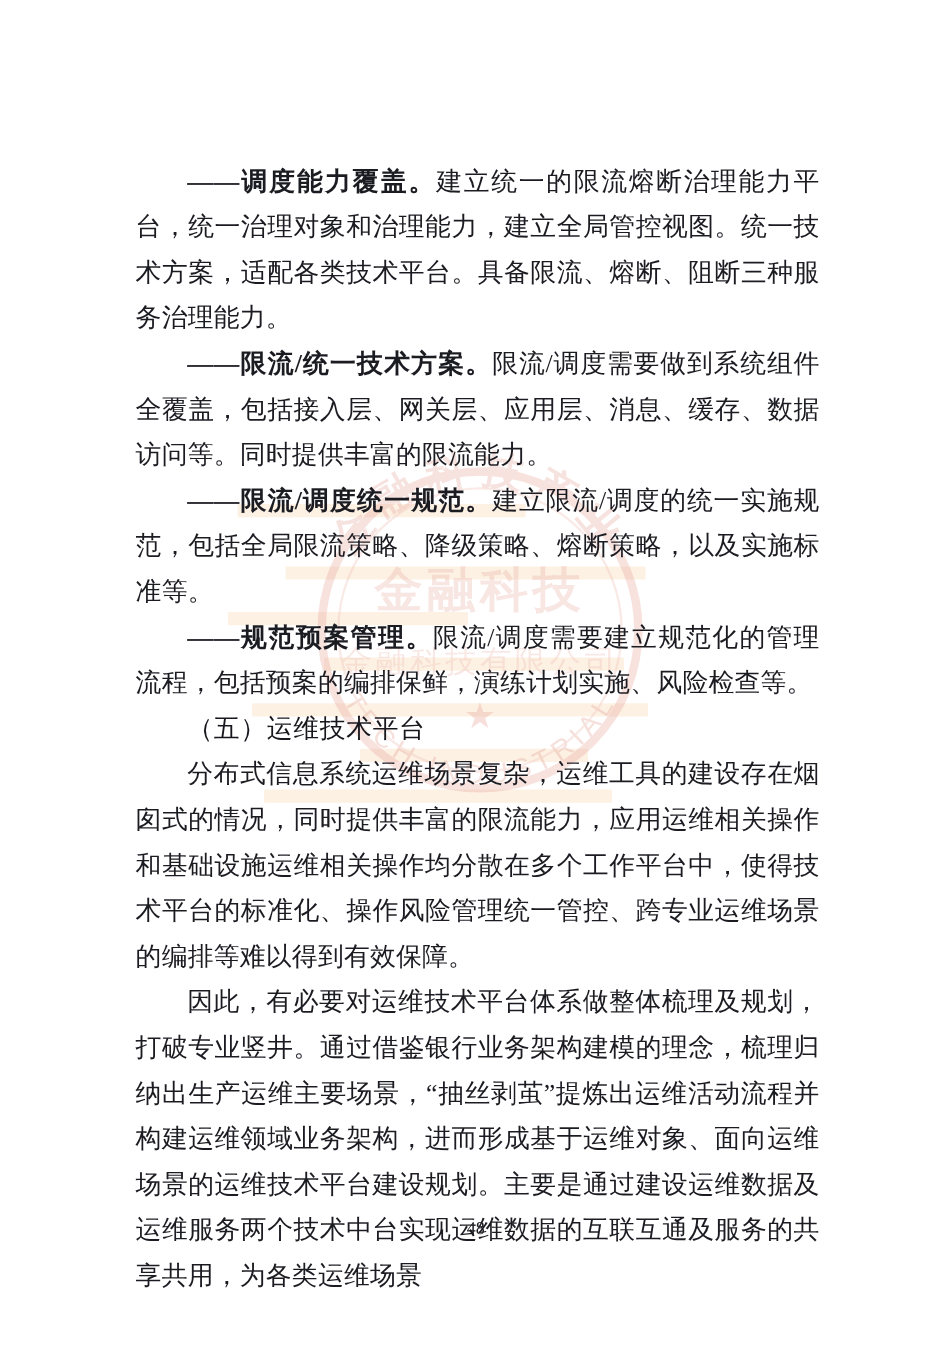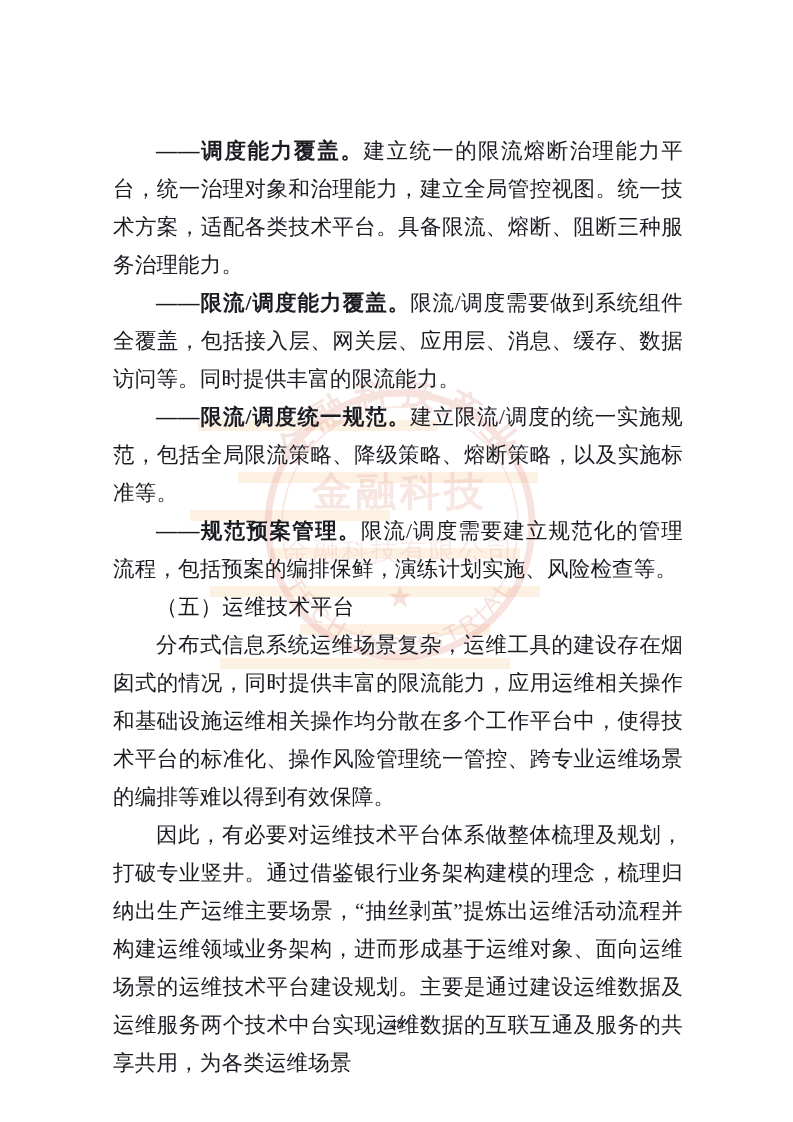--- a/index.html
+++ b/index.html
@@ -126,21 +126,21 @@
         <textPath href="#arcTop" startOffset="50%">金融科技产业</textPath>
       </text>
       <text x="170" y="150" text-anchor="middle" font-size="40" fill="#e8ada1" font-weight="bold" font-family="'Liberation Serif', serif" letter-spacing="4">金融科技</text>
       <text x="170" y="205" text-anchor="middle" font-size="26" fill="#eab9ad" font-family="'Liberation Serif', serif" letter-spacing="3">金融科技有限公司</text>
       <text x="170" y="252" text-anchor="middle" font-size="30" fill="#e59c8e">★</text>
     </svg>
   </div>
 
   <div class="content" id="content">
       <p class="para"><span class="lead">——调度能力覆盖。</span><span>建立统一的限流熔断治理能力平台，统一治理对象和治理能力，建立全局管控视图。统一技术方案，适配各类技术平台。具备限流、熔断、阻断三种服务治理能力。</span></p>
-      <p class="para"><span class="lead">——限流/调度能力覆盖。</span><span>限流/调度需要做到系统组件全覆盖，包括接入层、网关层、应用层、消息、缓存、数据访问等。同时提供丰富的限流能力。</span></p>
+      <p class="para"><span class="lead">——限流/统一技术方案。</span><span>限流/调度需要做到系统组件全覆盖，包括接入层、网关层、应用层、消息、缓存、数据访问等。同时提供丰富的限流能力。</span></p>
       <p class="para"><span class="lead">——限流/调度统一规范。</span><span>建立限流/调度的统一实施规范，包括全局限流策略、降级策略、熔断策略，以及实施标准等。</span></p>
       <p class="para"><span class="lead">——规范预案管理。</span><span>限流/调度需要建立规范化的管理流程，包括预案的编排保鲜，演练计划实施、风险检查等。</span></p>
       <p class="heading"><span>（五）运维技术平台</span></p>
       <p class="para"><span>分布式信息系统运维场景复杂，运维工具的建设存在烟囱式的情况，同时提供丰富的限流能力，应用运维相关操作和基础设施运维相关操作均分散在多个工作平台中，使得技术平台的标准化、操作风险管理统一管控、跨专业运维场景的编排等难以得到有效保障。</span></p>
       <p class="para"><span>因此，有必要对运维技术平台体系做整体梳理及规划，打破专业竖井。通过借鉴银行业务架构建模的理念，梳理归纳出生产运维主要场景，“抽丝剥茧”提炼出运维活动流程并构建运维领域业务架构，进而形成基于运维对象、面向运维场景的运维技术平台建设规划。主要是通过建设运维数据及运维服务两个技术中台实现运维数据的互联互通及服务的共享共用，为各类运维场景</span></p>
     </div>
 
   <div class="page-number">48</div>
 
 </div>

